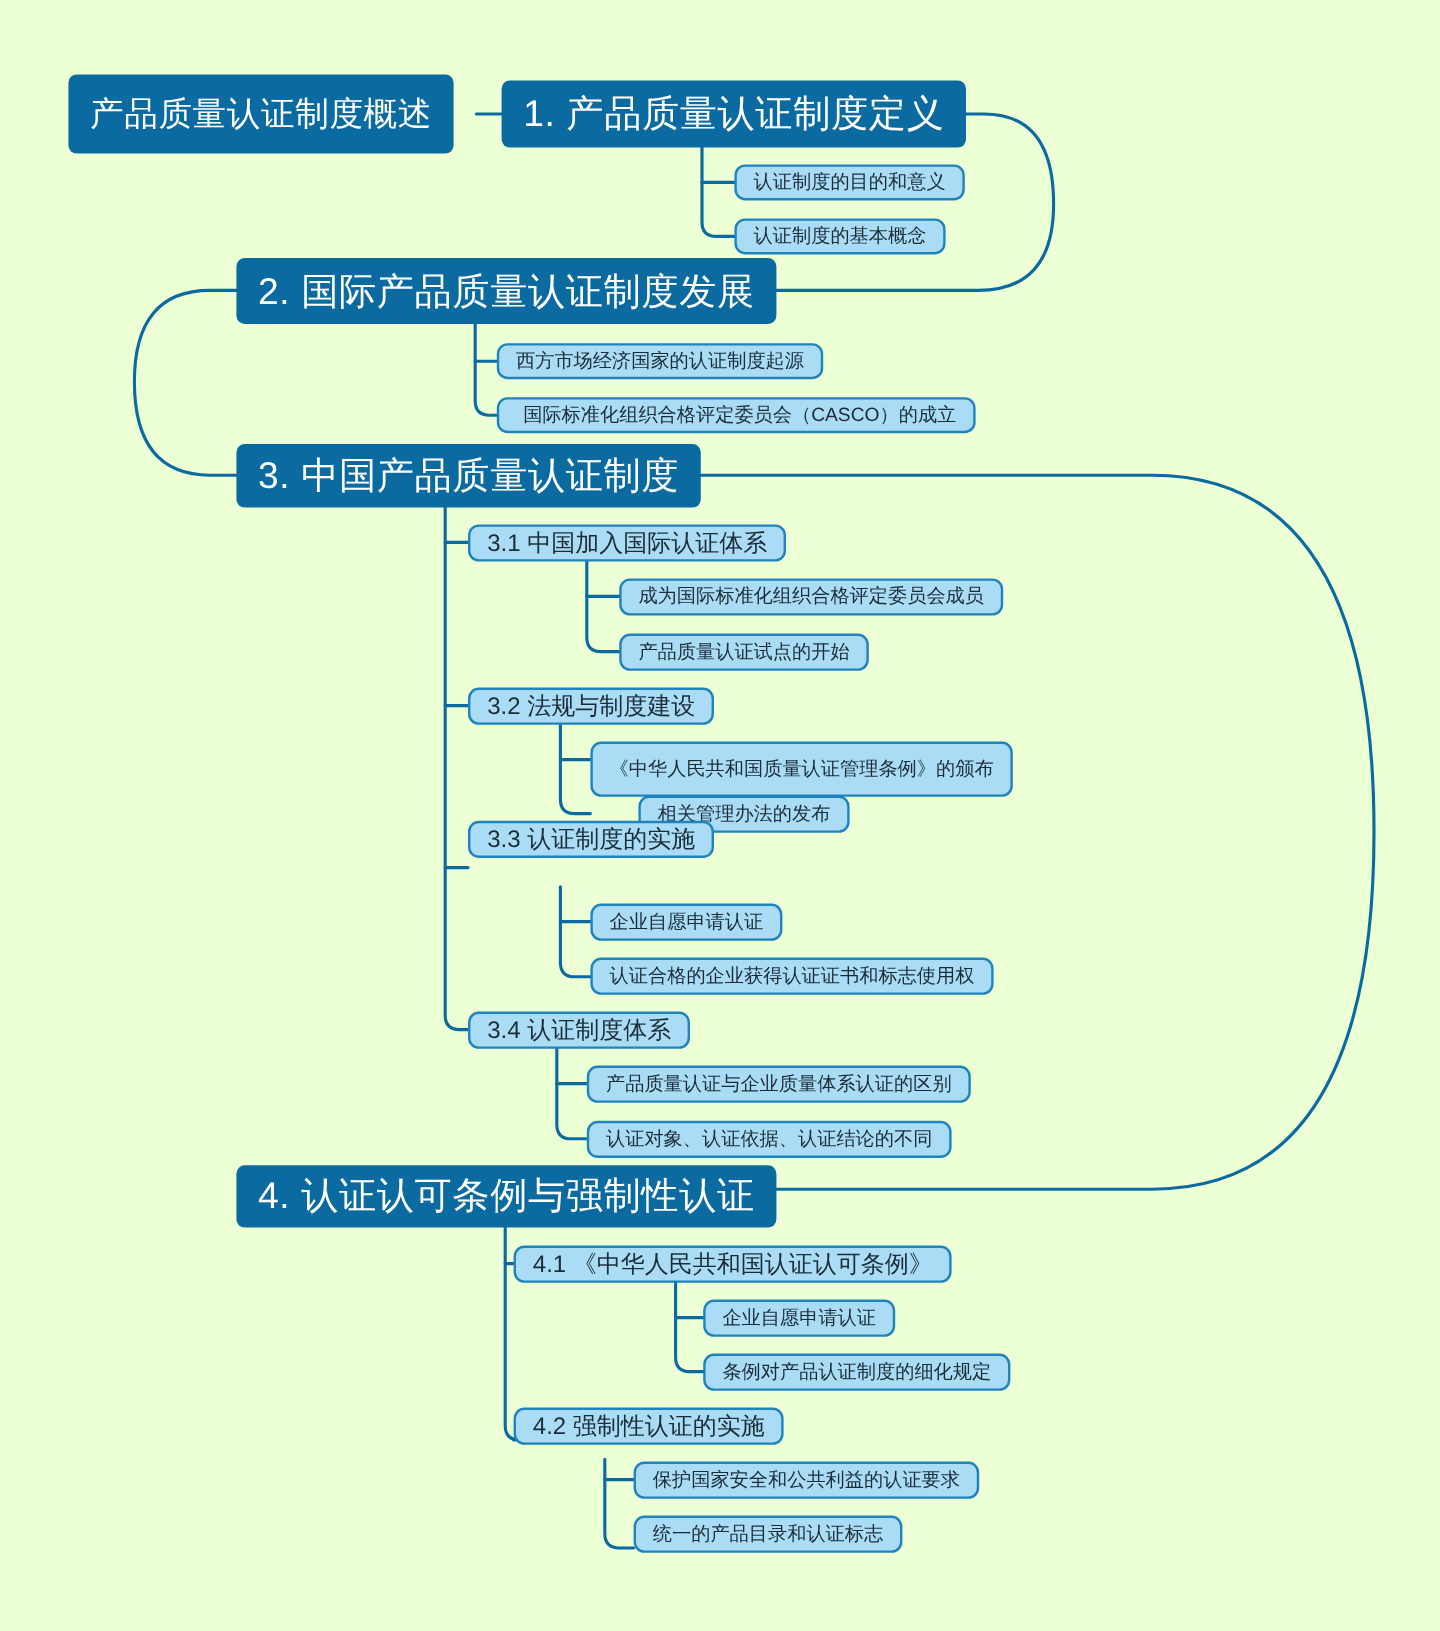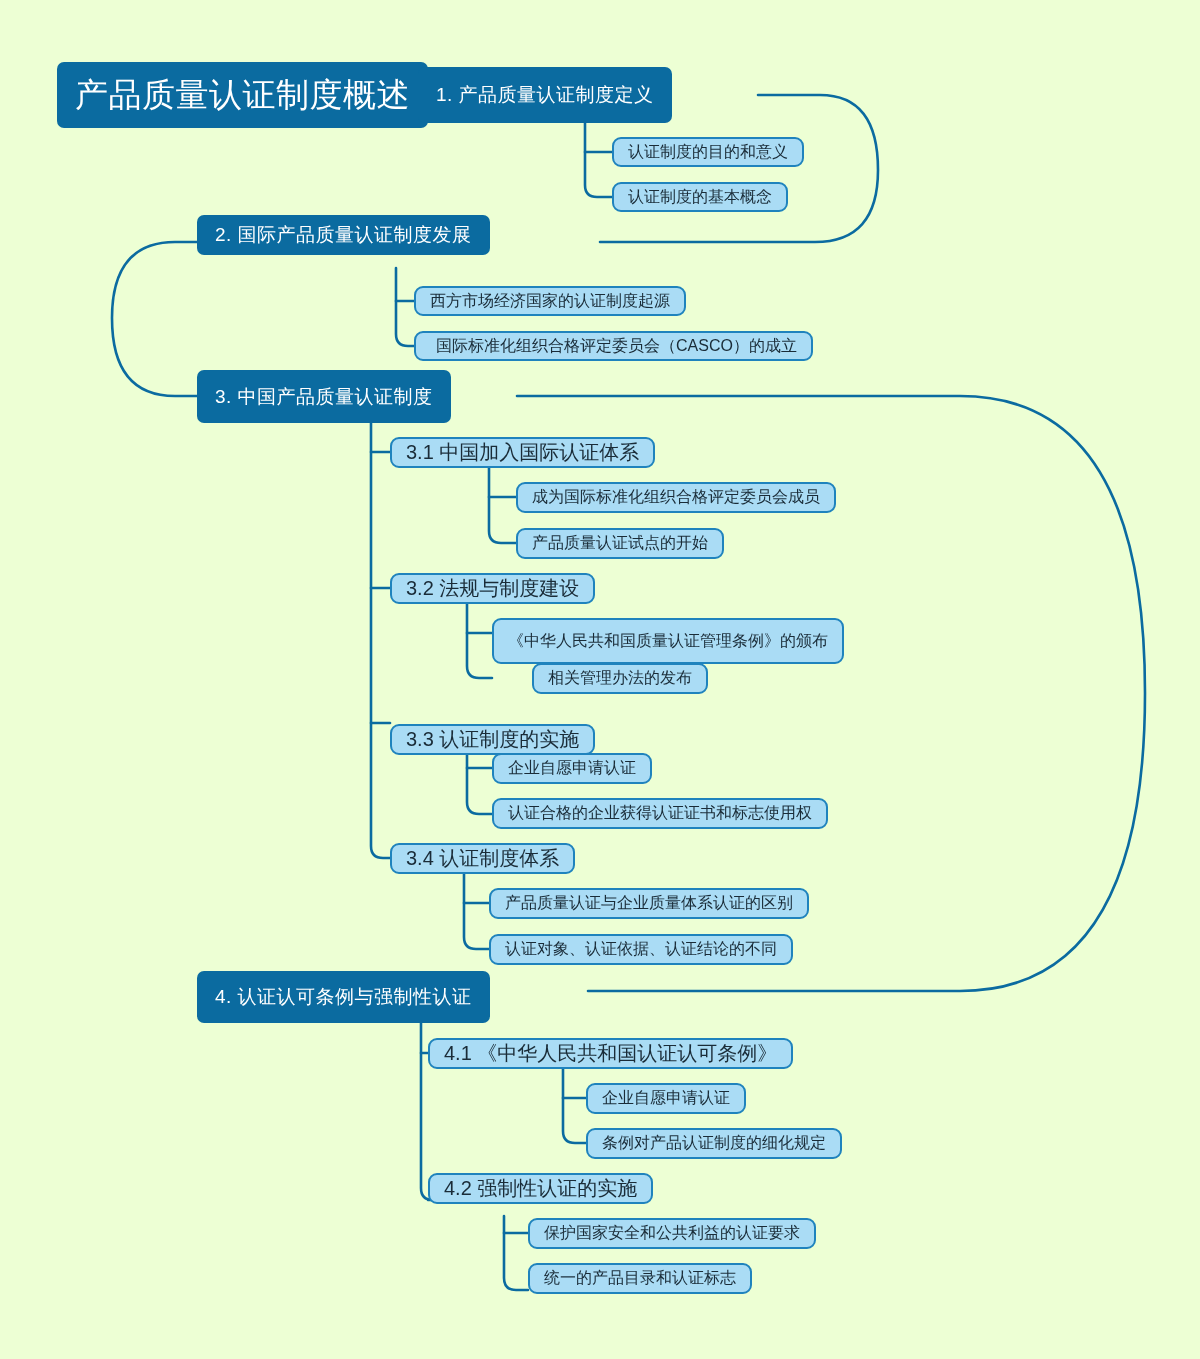--- a/index.html
+++ b/index.html
@@ -27,26 +27,26 @@
     display: flex;
     align-items: center;
     white-space: nowrap;
   }
   
   .n-main {
     background: #0b6ba0;
     color: #ffffff;
     border-radius: 7px;
     padding: 0 18px;
-    font-size: 19px;
+    font-size: 31px;
     letter-spacing: 0.5px;
     font-weight: 400;
   }
   .n-root {
-    font-size: 33px;
+    font-size: 28px;
   }
   
   .n-sub {
     background: #aadcf5;
     border: 2px solid #1f83bd;
     border-radius: 9px;
     color: #1a2c38;
     padding: 0 14px;
     font-size: 20px;
   }
@@ -117,21 +117,21 @@
   <div class="node n-main" style="left:418px; top:67px; height:56px;">
     <span>1. 产品质量认证制度定义</span>
   </div>
   <div class="node n-leaf" style="left:612px; top:137px; height:30px;">
     <span>认证制度的目的和意义</span>
   </div>
   <div class="node n-leaf" style="left:612px; top:182px; height:30px;">
     <span>认证制度的基本概念</span>
   </div>
 
-  <div class="node n-main" style="left:197px; top:215px; height:40px;">
+  <div class="node n-main" style="left:197px; top:215px; height:55px;">
     <span>2. 国际产品质量认证制度发展</span>
   </div>
   <div class="node n-leaf" style="left:414px; top:286px; height:30px;">
     <span>西方市场经济国家的认证制度起源</span>
   </div>
   <div class="node n-leaf" style="left:414px; top:331px; height:30px;padding-left:20px;">
     <span>国际标准化组织合格评定委员会（CASCO）的成立</span>
   </div>
 
   <div class="node n-main" style="left:197px; top:370px; height:53px;">
@@ -151,21 +151,21 @@
   <div class="node n-sub" style="left:390px; top:573px; height:31px;">
     <span>3.2 法规与制度建设</span>
   </div>
   <div class="node n-leaf" style="left:492px; top:618px; height:46px;">
     <span>《中华人民共和国质量认证管理条例》的颁布</span>
   </div>
   <div class="node n-leaf" style="left:492px; top:663px; height:31px;margin-left:40px;">
     <span>相关管理办法的发布</span>
   </div>
 
-  <div class="node n-sub" style="left:390px; top:684px; height:31px;margin-top:40px;">
+  <div class="node n-sub" style="left:390px; top:684px; height:31px;">
     <span>3.3 认证制度的实施</span>
   </div>
   <div class="node n-leaf" style="left:492px; top:753px; height:31px;">
     <span>企业自愿申请认证</span>
   </div>
   <div class="node n-leaf" style="left:492px; top:798px; height:31px;">
     <span>认证合格的企业获得认证证书和标志使用权</span>
   </div>
 
   <div class="node n-sub" style="left:390px; top:843px; height:31px;">

